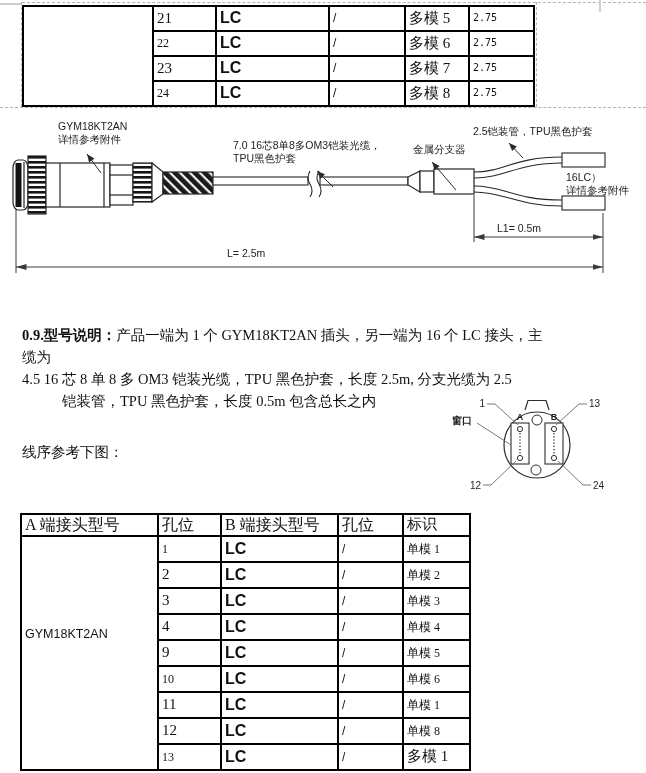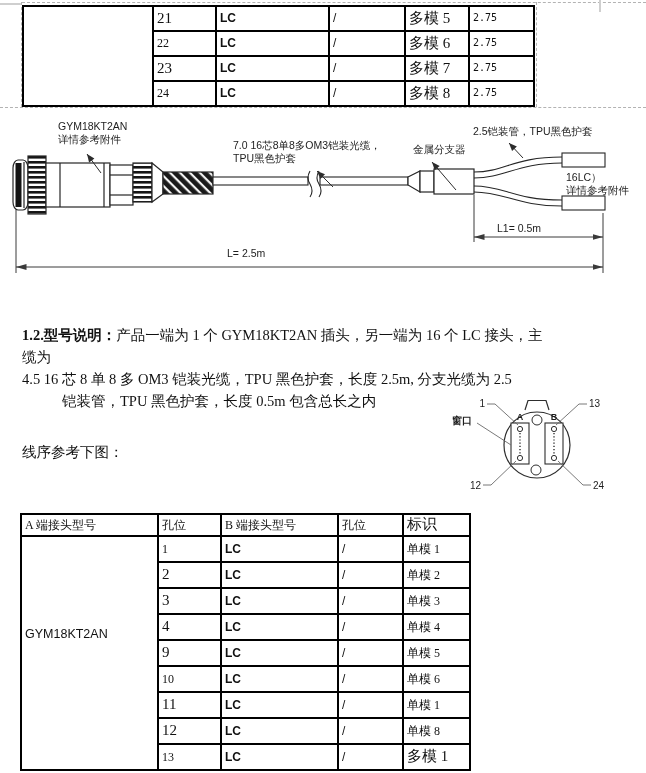--- a/index.html
+++ b/index.html
@@ -16,26 +16,26 @@
   td{border:2px solid #000;padding:0 0 0 3px;vertical-align:middle;overflow:hidden;
      line-height:1.05;}
   .t-top{position:absolute;left:22px;top:5px;width:511px;}
   .t-top tr{height:25px;}
   .t-bot{position:absolute;left:20px;top:513px;width:449px;}
   .t-bot tr.hd{height:22px;}
   .t-bot tr.rw{height:26px;}
   .cell-num{font-size:14px;}
   .n-lg{font-size:15px;}
   .n-sm{font-size:12px;}
-  .cell-lc{font-family:"Liberation Sans","DejaVu Sans",sans-serif;font-size:12px;font-weight:600;margin-top:26px;}
+  .cell-lc{font-family:"Liberation Sans","DejaVu Sans",sans-serif;font-size:16px;font-weight:600;margin-top:26px;}
   .cell-sl{font-family:"Liberation Sans","DejaVu Sans",sans-serif;font-size:12px;}
   .mk-lg{font-size:15px;}
   .mk-sm{font-size:12px;}
   .cell-val{font-family:"DejaVu Sans Mono",monospace;font-size:10px;}
-  .hd-cell{font-size:12px;border-radius:7px;}
+  .hd-cell{font-size:16px;border-radius:7px;}
   .hd-lg{font-size:15px;}
   .cell-conn{font-family:"Liberation Sans","DejaVu Sans",sans-serif;font-size:12.5px;}
   .cell-conn span{display:inline-block;transform:translateY(-18px);}
   
   .txt{position:absolute;left:22px;font-size:14.5px;white-space:nowrap;}
   .heading{position:absolute;left:90px;top:303px;font-size:15px;font-weight:bold;white-space:nowrap;}
   .b{font-weight:bold;}
   
   .dwg{position:absolute;left:0;top:110px;}
   .face{position:absolute;left:445px;top:392px;}
@@ -176,21 +176,21 @@
       <line x1="474" y1="85" x2="474" y2="132"></line>
       <line x1="603" y1="103" x2="603" y2="163"></line>
       <line x1="16" y1="100" x2="16" y2="163"></line>
       <line x1="474" y1="127" x2="603" y2="127" marker-start="url(#dimA)" marker-end="url(#dimA)"></line>
       <line x1="16" y1="157" x2="603" y2="157" marker-start="url(#dimA)" marker-end="url(#dimA)"></line>
     </g>
     <text class="dim" x="497" y="122">L1= 0.5m</text>
     <text class="dim" x="227" y="147">L=  2.5m</text>
   </svg>
 
-  <div class="txt" style="top:326px;"><span class="b">1.2.型号说明：</span><span>产品一端为 1 个 GYM18KT2AN 插头，另一端为 16 个 LC 接头，主</span></div>
+  <div class="txt" style="top:326px;"><span class="b">0.9.型号说明：</span><span>产品一端为 1 个 GYM18KT2AN 插头，另一端为 16 个 LC 接头，主</span></div>
   <div class="txt" style="top:348px;">缆为</div>
   <div class="txt" style="top:370px;">4.5  16 芯 8 单 8 多 OM3 铠装光缆，TPU 黑色护套，长度 2.5m, 分支光缆为 2.5</div>
   <div class="txt" style="top:392px;margin-left:40px;">铠装管，TPU 黑色护套，长度 0.5m 包含总长之内</div>
   <div class="txt" style="top:443px;">线序参考下图：</div>
 
   <svg class="face" width="190" height="105" viewBox="0 0 190 105">
     <g stroke="#2e2e2e" stroke-width="1.2" fill="#fff">
       <path d="M80,18 L83,8.5 L101,8.5 L104,18" fill="none"></path>
       <circle cx="92" cy="53" r="33"></circle>
       <circle cx="92" cy="28" r="5" stroke-width="1"></circle>

